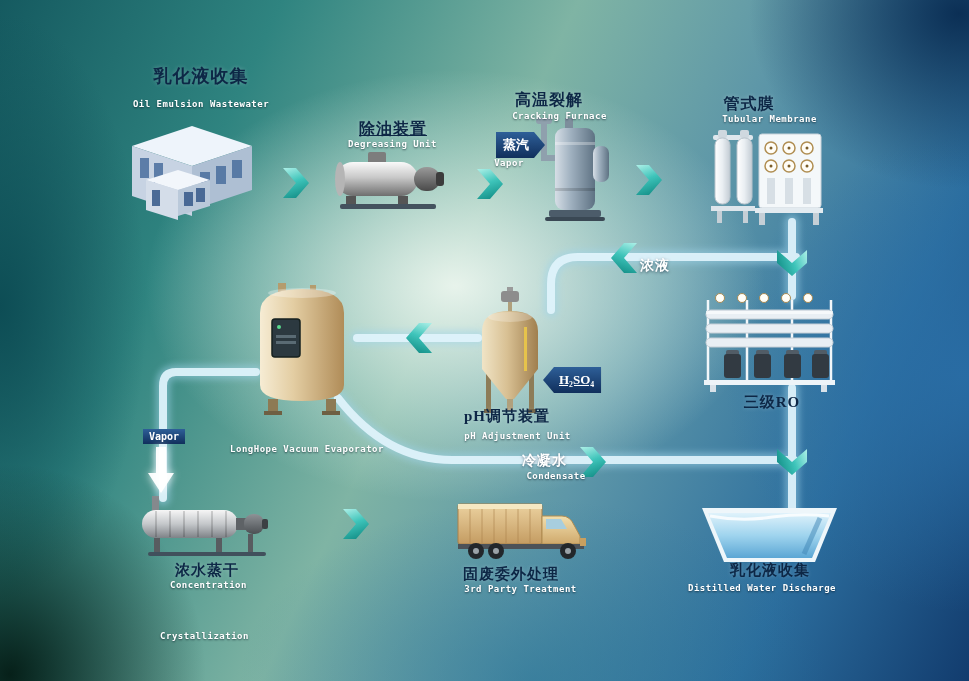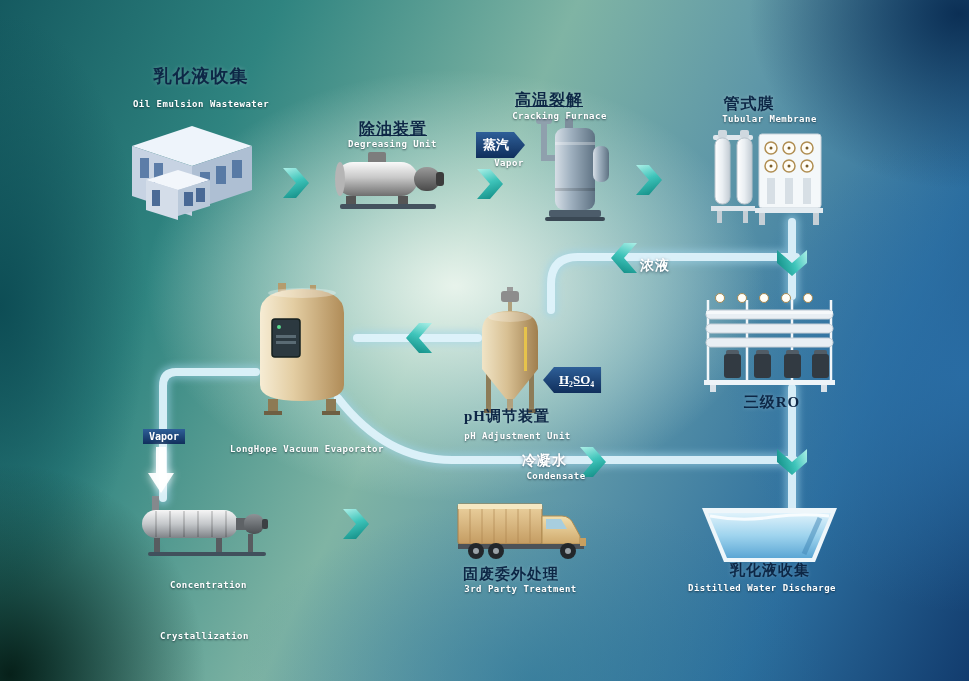--- a/index.html
+++ b/index.html
@@ -41,21 +41,21 @@
     position:absolute; z-index:4; font-family:Liberation Serif, serif;
     font-weight:bold; font-size:14px; color:#ffffff; letter-spacing:1px;
     text-shadow:0 1px 3px rgba(0,20,40,.6); white-space:nowrap;
   }
   .flag {
     position:absolute; z-index:4; height:26px; line-height:26px; color:#fff;
     background:linear-gradient(180deg,#2e5f98 0%, #102f5c 100%);
     font-family:"Liberation Serif","DejaVu Serif",serif; font-weight:bold; font-size:13px;
     text-align:center; white-space:nowrap; filter:drop-shadow(0 1px 2px rgba(0,10,30,.4));
   }
-  .flag.right { clip-path:polygon(0 0, calc(100% - 11px) 0, 100% 50%, calc(100% - 11px) 100%, 0 100%); padding:0 16px 0 7px; }
+  .flag.right { clip-path:polygon(0 0, calc(100% - 11px) 0, 100% 50%, calc(100% - 11px) 100%, 0 100%); padding:0 16px 0 7px;margin-left:20px; }
   .flag.left  { clip-path:polygon(11px 0, 100% 0, 100% 100%, 11px 100%, 0 50%); padding:0 7px 0 16px; }
   .tagbox {
     position:absolute; z-index:4; background:linear-gradient(180deg,#2e5f98,#102f5c);
     color:#fff; font-family:"DejaVu Sans Mono","Liberation Mono",monospace; font-weight:bold;
     font-size:10px; padding:2px 6px; white-space:nowrap;
   }
   .white-arrow { position:absolute; z-index:4; filter:drop-shadow(0 0 4px rgba(255,255,255,.9)); }
 </style>
 </head>
 <body>
@@ -395,33 +395,34 @@
   <div class="stream-zh" style="left:640px; top:257px;">浓液</div>
   <div class="stream-zh" style="left:522px; top:452px;">冷凝水</div>
   <div class="en" style="left:516px; top:471px; width:80px;">Condensate</div>
 
   <div class="zh" style="left:131px; top:64px;  width:140px; font-size:18px;">乳化液收集</div>
   <div class="en" style="left:126px; top:99px;  width:150px;">Oil Emulsion Wastewater</div>
 
   <div class="zh" style="left:323px; top:119px; width:140px; font-size:16px;text-decoration:underline;">除油装置</div>
   <div class="en" style="left:320px; top:139px; width:145px;">Degreasing Unit</div>
 
-  <div class="zh" style="left:479px; top:90px;  width:140px; font-size:16px;text-decoration:underline;">高温裂解</div>
+  <div class="zh" style="left:479px; top:90px;  width:140px; font-size:16px;">高温裂解</div>
   <div class="en" style="left:487px; top:111px; width:145px;">Cracking Furnace</div>
 
   <div class="zh" style="left:679px; top:94px;  width:140px; font-size:16px;">管式膜</div>
   <div class="en" style="left:697px; top:114px; width:145px;">Tubular Membrane</div>
 
   <div class="zh" style="left:702px; top:393px; width:140px; font-size:15px;">三级RO</div>
 
   <div class="zh" style="left:437px; top:407px; width:140px; font-size:15px;">pH调节装置</div>
   <div class="en" style="left:445px; top:431px; width:145px;">pH Adjustment Unit</div>
 
   <div class="en" style="left:217px; top:444px; width:180px;">LongHope Vacuum Evaporator</div>
 
+  <div class="zh" style="left:137px; top:561px; width:140px; font-size:15px;">浓水蒸干</div>
   <div class="en" style="left:136px; top:580px; width:145px;">Concentration</div>
   <div class="en" style="left:132px; top:591px; width:145px;margin-top:40px;">Crystallization</div>
 
   <div class="zh" style="left:441px; top:565px; width:140px; font-size:15px;">固废委外处理</div>
   <div class="en" style="left:448px; top:584px; width:145px;">3rd Party Treatment</div>
 
   <div class="zh" style="left:700px; top:561px; width:140px; font-size:15px;">乳化液收集</div>
   <div class="en" style="left:682px; top:583px; width:160px;">Distilled Water Discharge</div>
 
 </div>

